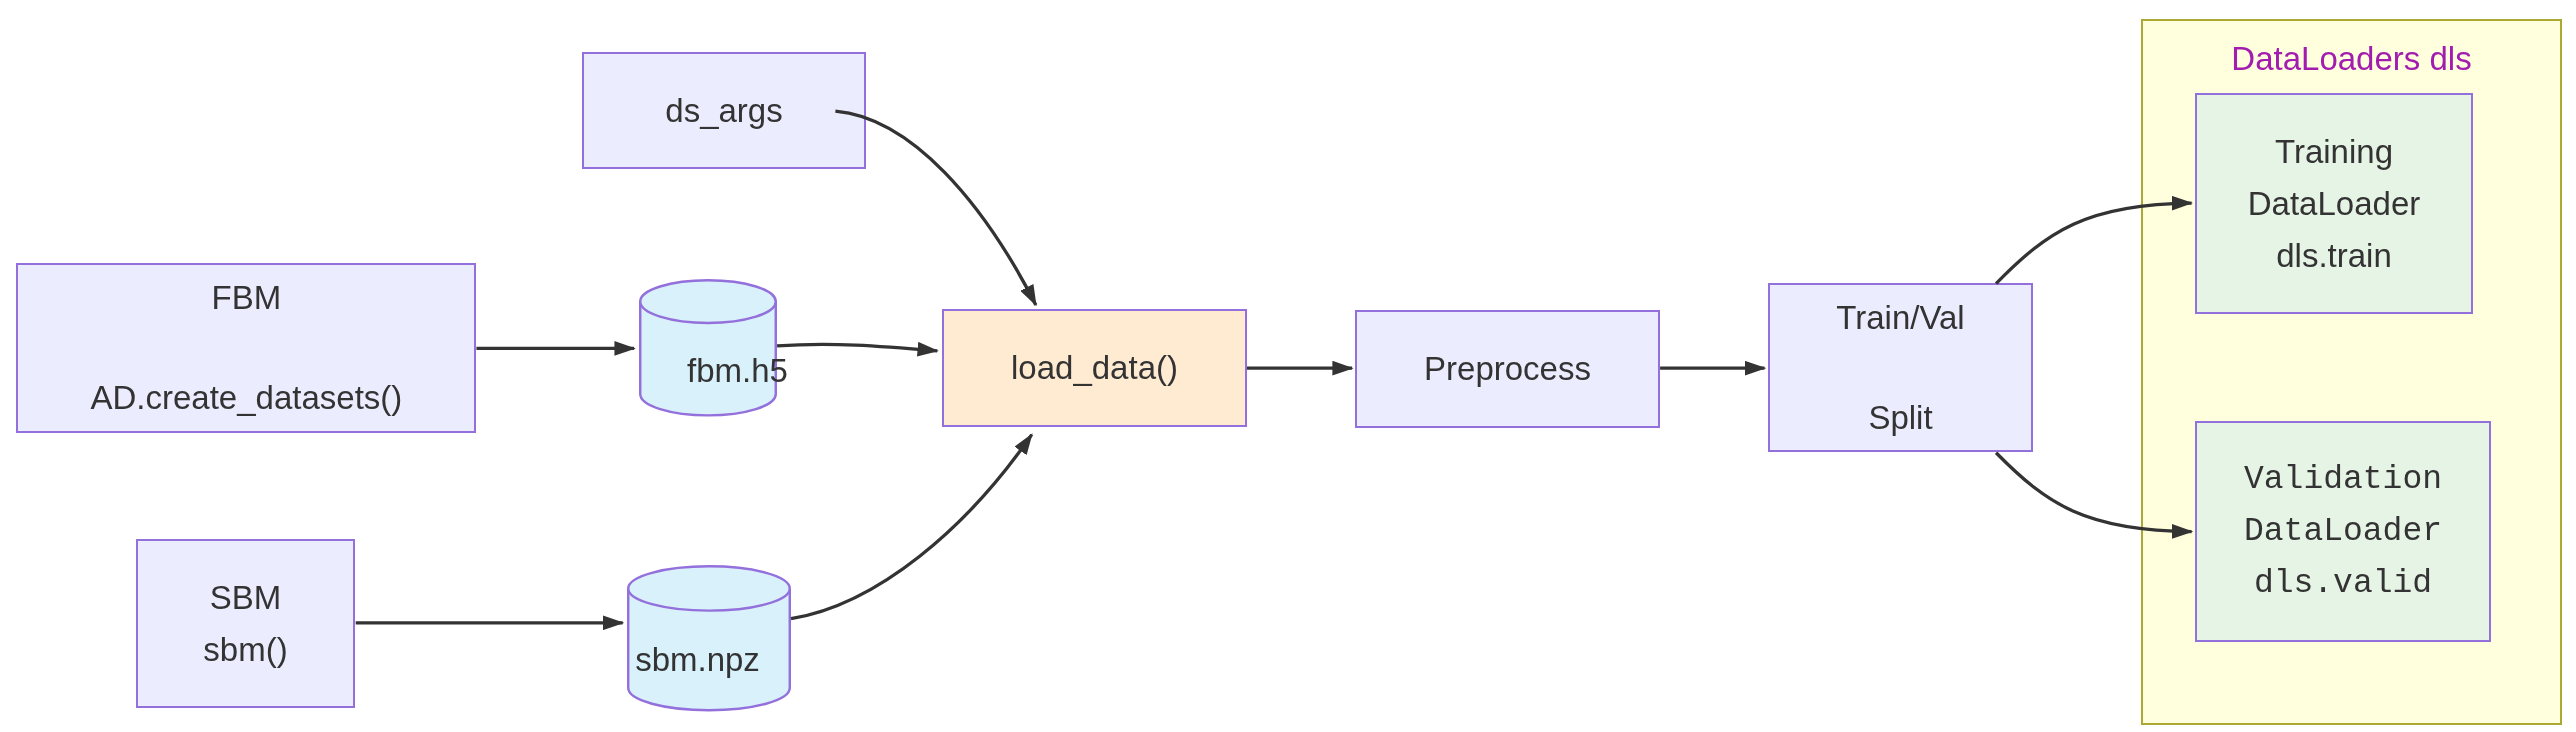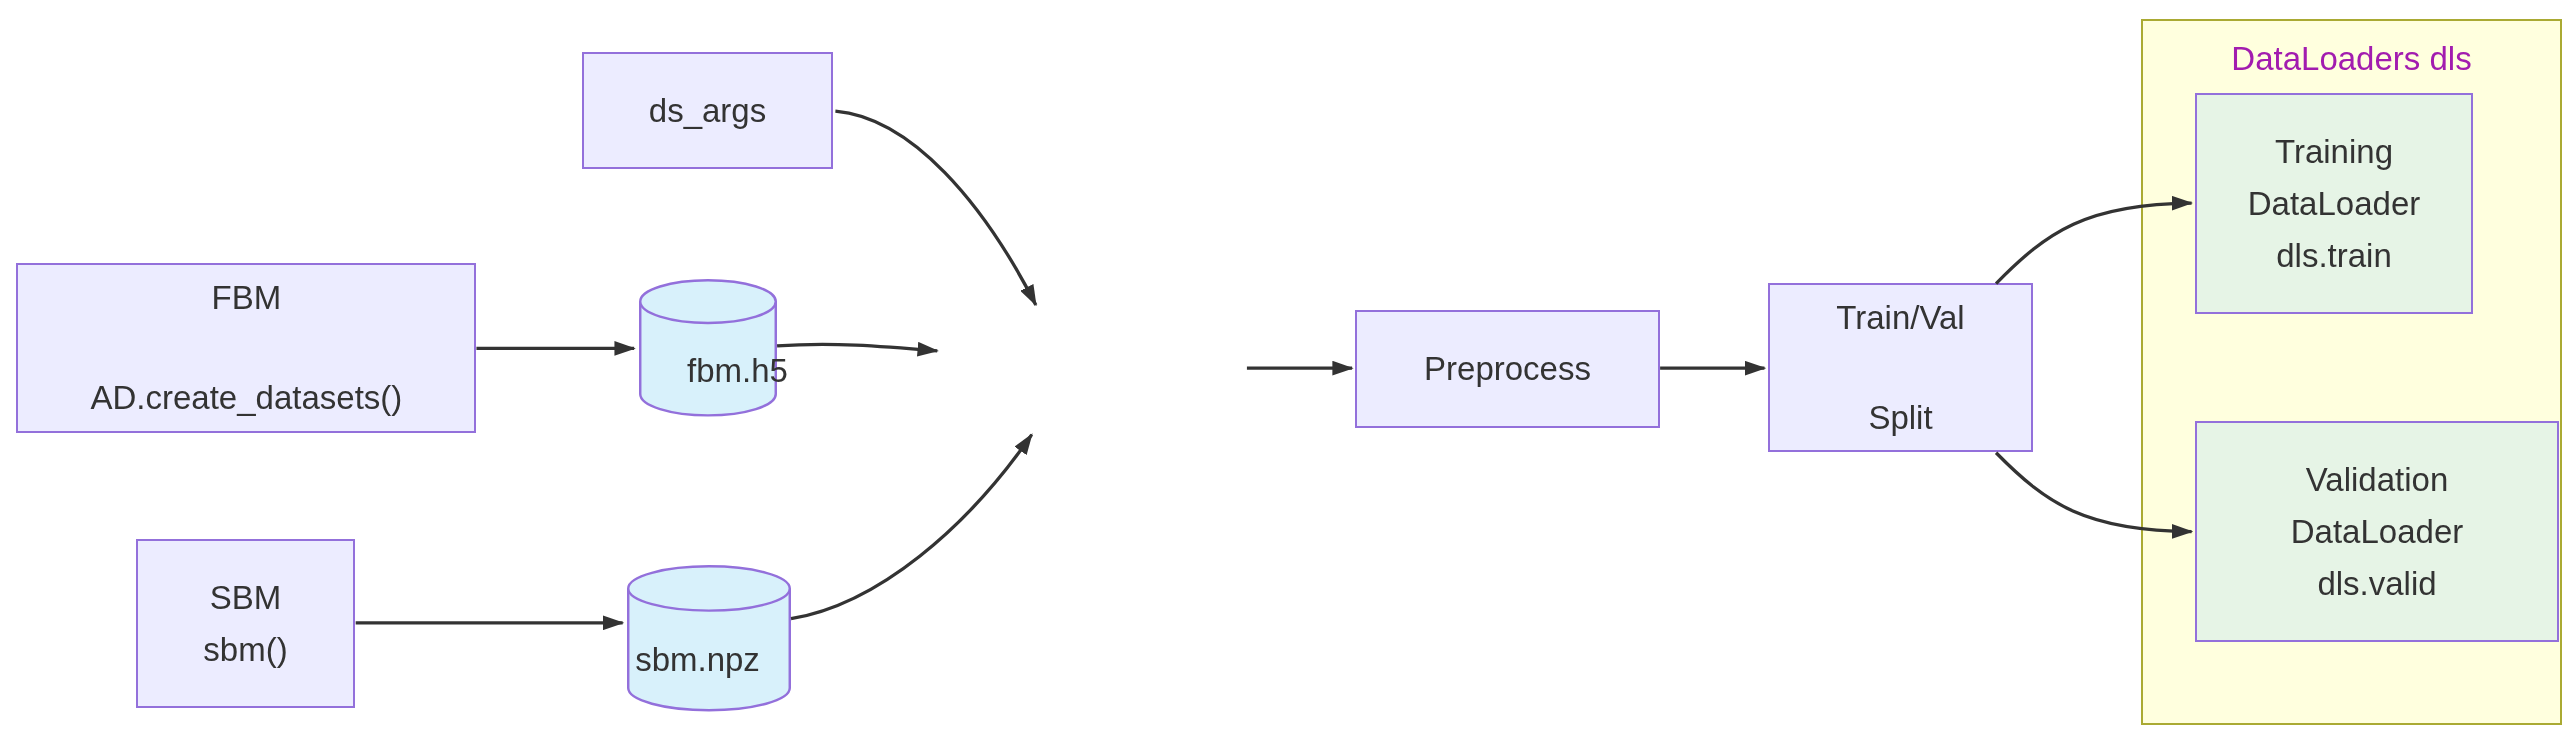--- a/index.html
+++ b/index.html
@@ -63,51 +63,54 @@
 </style>
 </head>
 <body>
 
 <div class="canvas">
 
   <div class="cluster" style="left:2141px; top:19px; width:421px; height:706px;">
     <div class="cluster-title">DataLoaders dls</div>
   </div>
 
-  <div class="node lav" style="left:582px; top:52px; width:251px; height:117px;">
+  <div class="node lav" style="left:582px; top:52px; width:284px; height:117px;">
     <span class="line">ds_args</span>
   </div>
 
   <div class="node lav" style="left:16.4px; top:263px; width:460px; height:170px;gap:48px;">
     <span class="line">FBM</span>
     <span class="line">AD.create_datasets()</span>
   </div>
 
   <div class="node lav" style="left:136px; top:539px; width:219px; height:169px;">
     <span class="line">SBM</span>
     <span class="line">sbm()</span>
   </div>
 
+  <div class="node peach" style="left:942px; top:309px; width:305px; height:118px;">
+    <span class="line">load_data()</span>
+  </div>
 
   <div class="node lav" style="left:1355px; top:310px; width:305px; height:118px;">
     <span class="line">Preprocess</span>
   </div>
 
   <div class="node lav" style="left:1768px; top:283px; width:265px; height:169px;gap:48px;">
     <span class="line">Train/Val</span>
     <span class="line">Split</span>
   </div>
 
   <div class="node green" style="left:2195px; top:93px; width:278px; height:221px;">
     <span class="line">Training</span>
     <span class="line">DataLoader</span>
     <span class="line">dls.train</span>
   </div>
 
-  <div class="node green" style="left:2195px; top:421px; width:364px; height:221px;">
+  <div class="node green" style="left:2195px; top:421px; width:296px; height:221px;font-family:Liberation Mono, monospace;">
     <span class="line">Validation</span>
     <span class="line">DataLoader</span>
     <span class="line">dls.valid</span>
   </div>
 
   <div class="cyl" style="left:639px; top:279px; width:138px; height:138px;">
     <svg width="138" height="138" viewBox="0 0 168 168">
       <path d="M 1.5,27.5 L 1.5,140 A 82.5 26 0 0 0 166.5,140 L 166.5,27.5" fill="#D8F1FB" stroke="#9370DB" stroke-width="3"></path>
       <ellipse cx="84" cy="27.5" rx="82.5" ry="26" fill="#D8F1FB" stroke="#9370DB" stroke-width="3"></ellipse>
     </svg>

